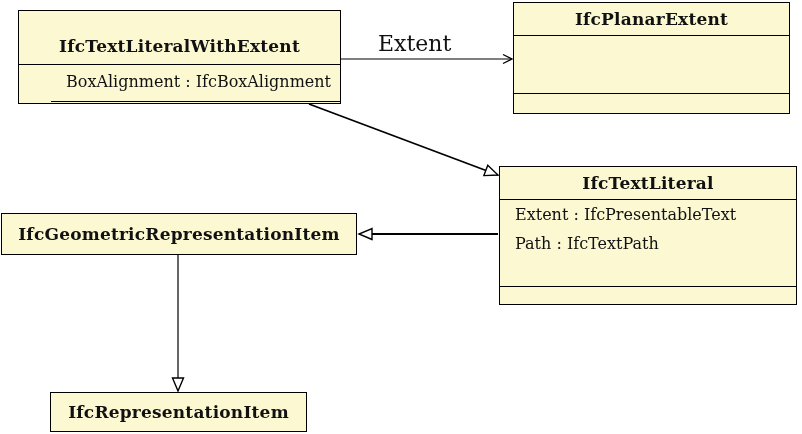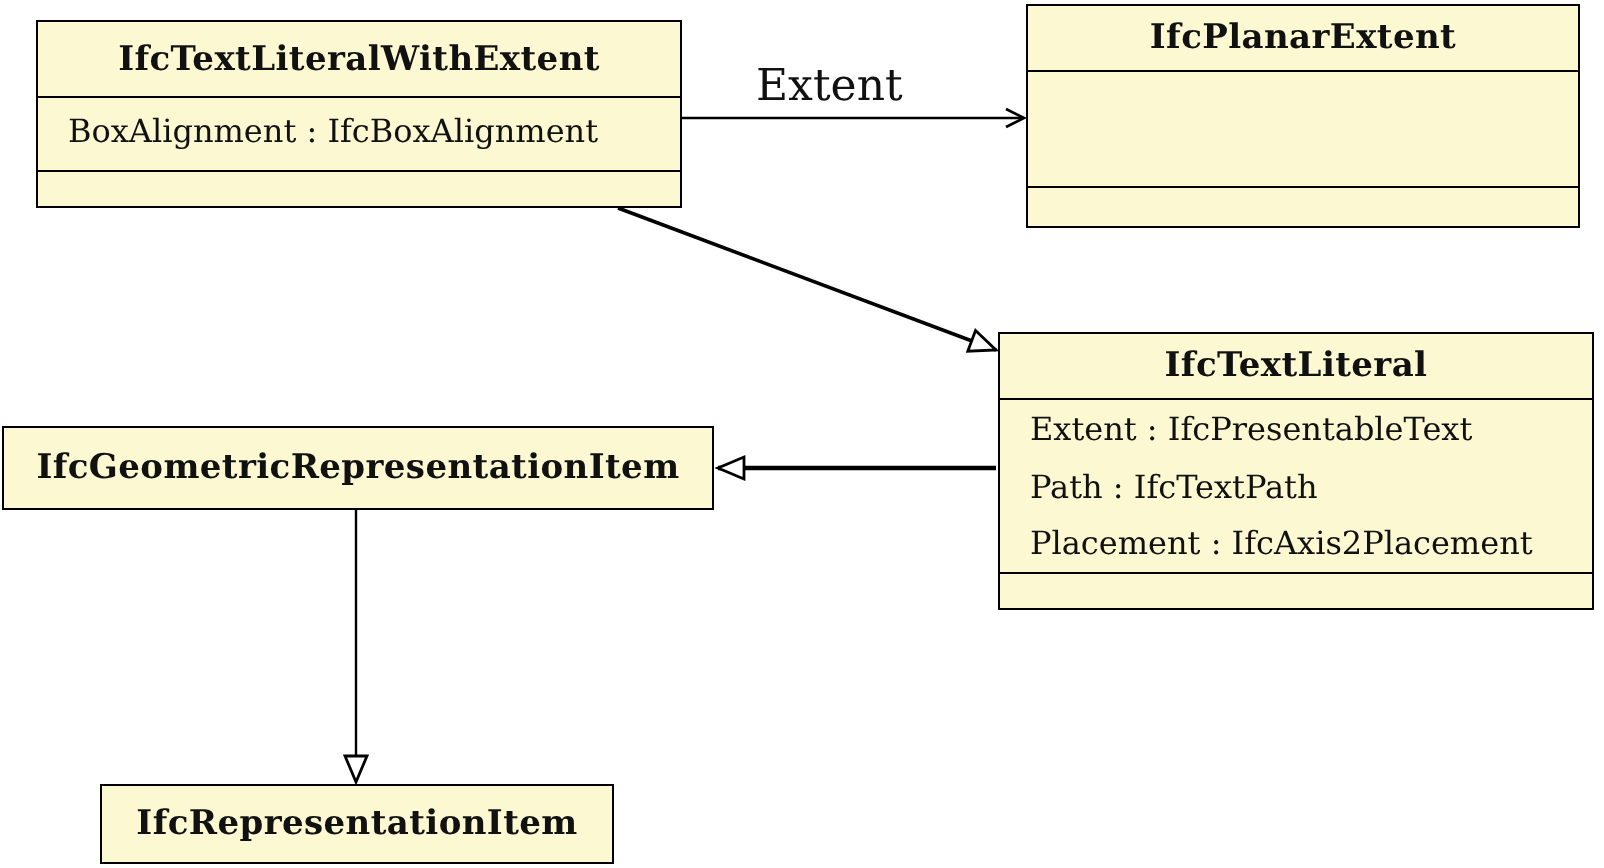--- a/index.html
+++ b/index.html
@@ -52,40 +52,39 @@
     text-align:center;
     white-space:nowrap;
   }
 </style>
 </head>
 <body>
 
 <div class="stage">
 
   <div class="uml-class" style="left:18px;top:10px;width:323px;height:94px;">
-    <div class="uml-title divided" style="height:38px;">IfcTextLiteralWithExtent</div>
-    <div class="uml-attrs" style="height:37px;line-height:30px;padding-top:2px;">
+    <div class="uml-title divided" style="height:38px;margin-top:16px;">IfcTextLiteralWithExtent</div>
+    <div class="uml-attrs" style="height:37px;line-height:30px;padding-top:2px;margin-left:32px;">
       <div>BoxAlignment : IfcBoxAlignment</div>
     </div>
     <div class="uml-empty"></div>
   </div>
 
   <div class="uml-class" style="left:513px;top:2px;width:277px;height:112px;">
     <div class="uml-title divided" style="height:33px;">IfcPlanarExtent</div>
     <div class="uml-attrs" style="height:58px;padding-top:1px;line-height:28px;">
     </div>
     <div class="uml-empty"></div>
   </div>
 
   <div class="uml-class" style="left:499px;top:166px;width:298px;height:139px;justify-content:space-between;">
     <div class="uml-title divided" style="height:33px;">IfcTextLiteral</div>
     <div class="uml-attrs" style="height:87px;padding-top:1px;line-height:28.5px;">
       <div>Extent : IfcPresentableText</div>
       <div>Path : IfcTextPath</div>
-      <div>Placement : IfcAxis2Placement</div>
     </div>
     <div class="uml-empty"></div>
   </div>
 
   <div class="uml-class" style="left:1px;top:213px;width:356px;height:42px;">
     <div class="uml-title" style="flex:1;">IfcGeometricRepresentationItem</div>
   </div>
 
   <div class="uml-class" style="left:50px;top:392px;width:257px;height:40px;">
     <div class="uml-title" style="flex:1;">IfcRepresentationItem</div>

